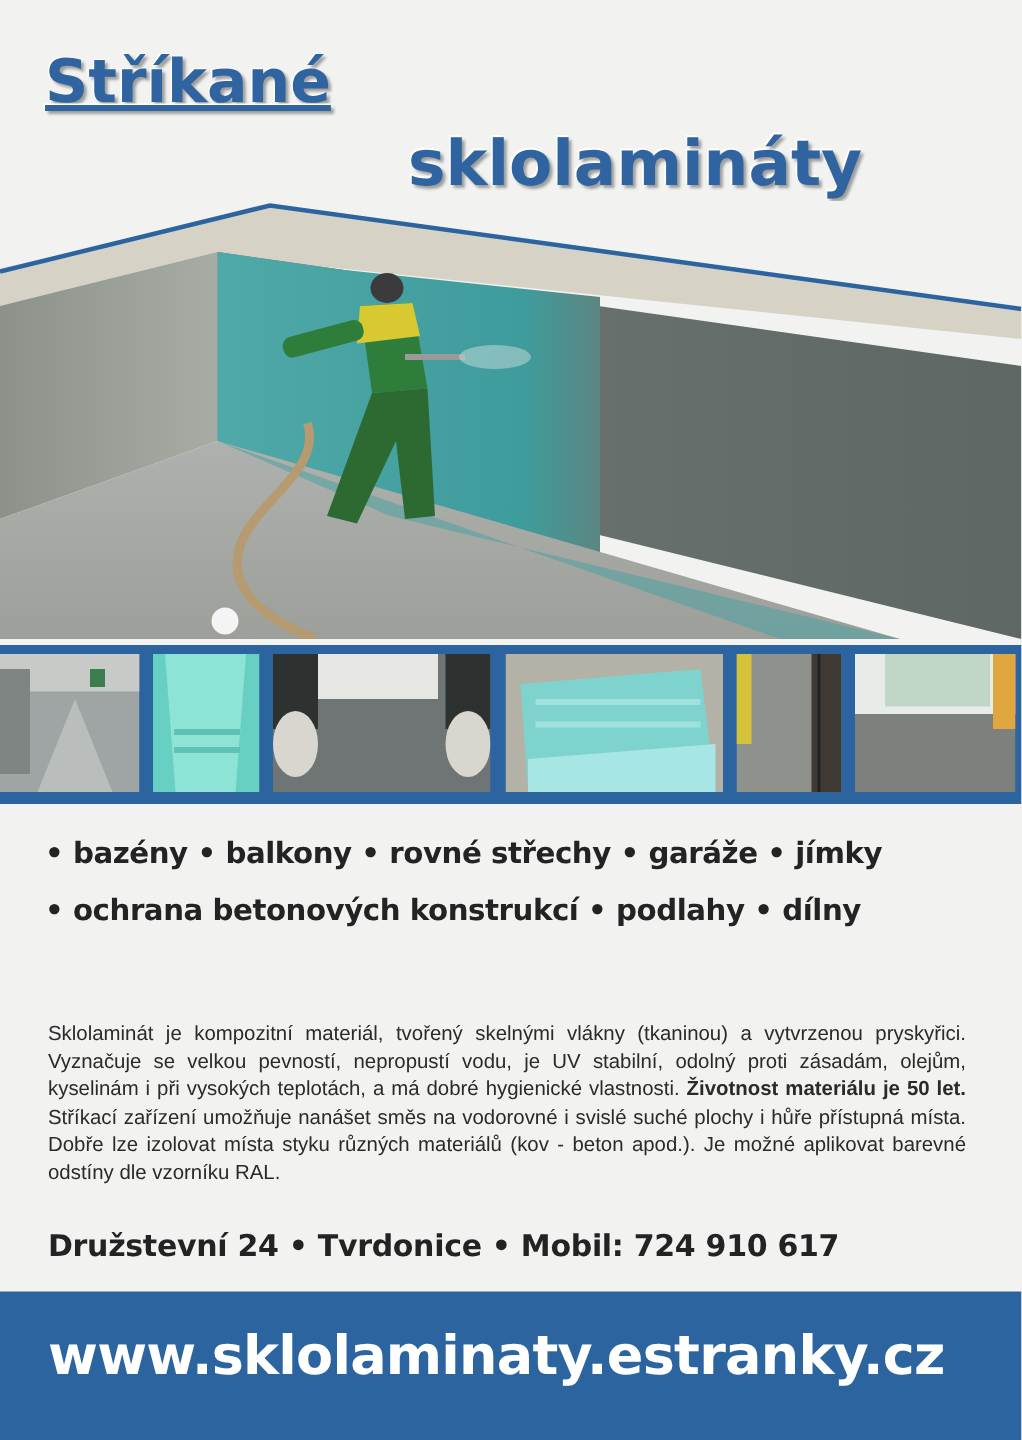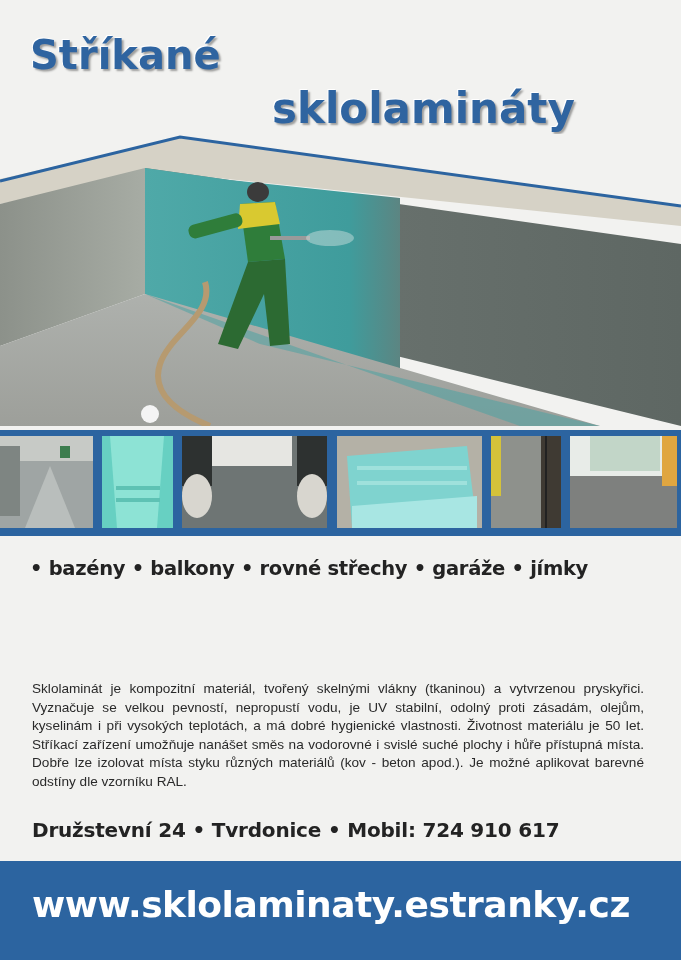--- a/index.html
+++ b/index.html
@@ -1,27 +1,27 @@
 <!DOCTYPE html>
 <html><head>
 <meta charset="utf-8">
 <style>
   html,body{margin:0;padding:0;}
   body{width:681px;height:960px;background:#f2f2f0;font-family:"DejaVu Sans",sans-serif;position:relative;overflow:hidden;color:#232323;}
   .title{position:absolute;font-family:"DejaVu Sans",sans-serif;font-weight:bold;color:#2f64a0;text-shadow:2px 2px 2px rgba(0,0,0,0.35), -1px -1px 0 #fff;letter-spacing:0px;white-space:nowrap;}
-  .t1{left:30px;top:32px;font-size:40px;}
+  .t1{left:30px;top:32px;font-size:40px;text-decoration:underline;}
   .t2{left:272px;top:84px;font-size:42px;}
   .t3{left:525px;top:136px;font-size:22px;}
   .hero{position:absolute;left:0;top:134px;width:681px;height:292px;}
   .hero svg{display:block;}
   .strip{position:absolute;left:0;top:430px;width:681px;height:106px;background:#2c64a0;}
   .thumb{position:absolute;top:6px;height:92px;}
   .bullets{position:absolute;left:30px;top:550px;font-family:"DejaVu Sans",sans-serif;font-weight:bold;font-size:19.5px;line-height:38px;color:#232323;white-space:nowrap;letter-spacing:-0.3px;}
   .para{position:absolute;left:32px;top:680px;width:612px;font-family:"Liberation Sans",sans-serif;font-size:13.6px;line-height:18.5px;color:#2a2a2a;text-align:justify;}
-  .para b{font-weight:normal;}
+  .para b{font-weight:bold;}
   .contact{position:absolute;left:32px;top:818px;font-family:"DejaVu Sans",sans-serif;font-weight:bold;font-size:20px;color:#232323;white-space:nowrap;letter-spacing:-0.2px;text-align:right;}
   .footer{position:absolute;left:0;top:861px;width:681px;height:99px;background:#2c64a0;}
   .url{position:absolute;left:32px;top:23px;font-family:"DejaVu Sans",sans-serif;font-weight:bold;font-size:36px;color:#ffffff;white-space:nowrap;letter-spacing:-0.5px;}
 </style>
 </head>
 <body>
 
 <div class="title t1">Stříkané</div>
 <div class="title t2">sklolamináty</div>
 <div class="title t3">Příhoda</div>
@@ -116,20 +116,21 @@
   <svg class="thumb" style="left:570px" width="107" height="92">
     <rect width="107" height="92" fill="#7e807e"></rect>
       <rect x="0" y="0" width="107" height="40" fill="#e8ece8"></rect>
     <rect x="20" y="0" width="70" height="35" fill="#c2d6c8"></rect>
       <rect x="92" y="0" width="15" height="50" fill="#e0a640"></rect>
   </svg>
 </div>
 
 <div class="bullets">
   <div>• bazény • balkony • rovné střechy • garáže • jímky</div>
+  <div>• ochrana betonových konstrukcí • podlahy • dílny</div>
 </div>
 
 <div class="para"><span>Sklolaminát je kompozitní materiál, tvořený skelnými vlákny (tkaninou) a vytvrzenou pryskyřici. Vyznačuje se velkou pevností, nepropustí vodu, je UV stabilní, odolný proti zásadám, olejům, kyselinám i při vysokých teplotách, a má dobré hygienické vlastnosti.</span> <b>Životnost materiálu je 50 let.</b><span> Stříkací zařízení umožňuje nanášet směs na vodorovné i svislé suché plochy i hůře přístupná místa. Dobře lze izolovat místa styku různých materiálů (kov - beton apod.).  Je možné aplikovat barevné odstíny dle vzorníku RAL.</span></div>
 
 <div class="contact">Družstevní 24 • Tvrdonice • Mobil: 724 910 617</div>
 
 <div class="footer">
   <div class="url">www.sklolaminaty.estranky.cz</div>
 </div>
 

